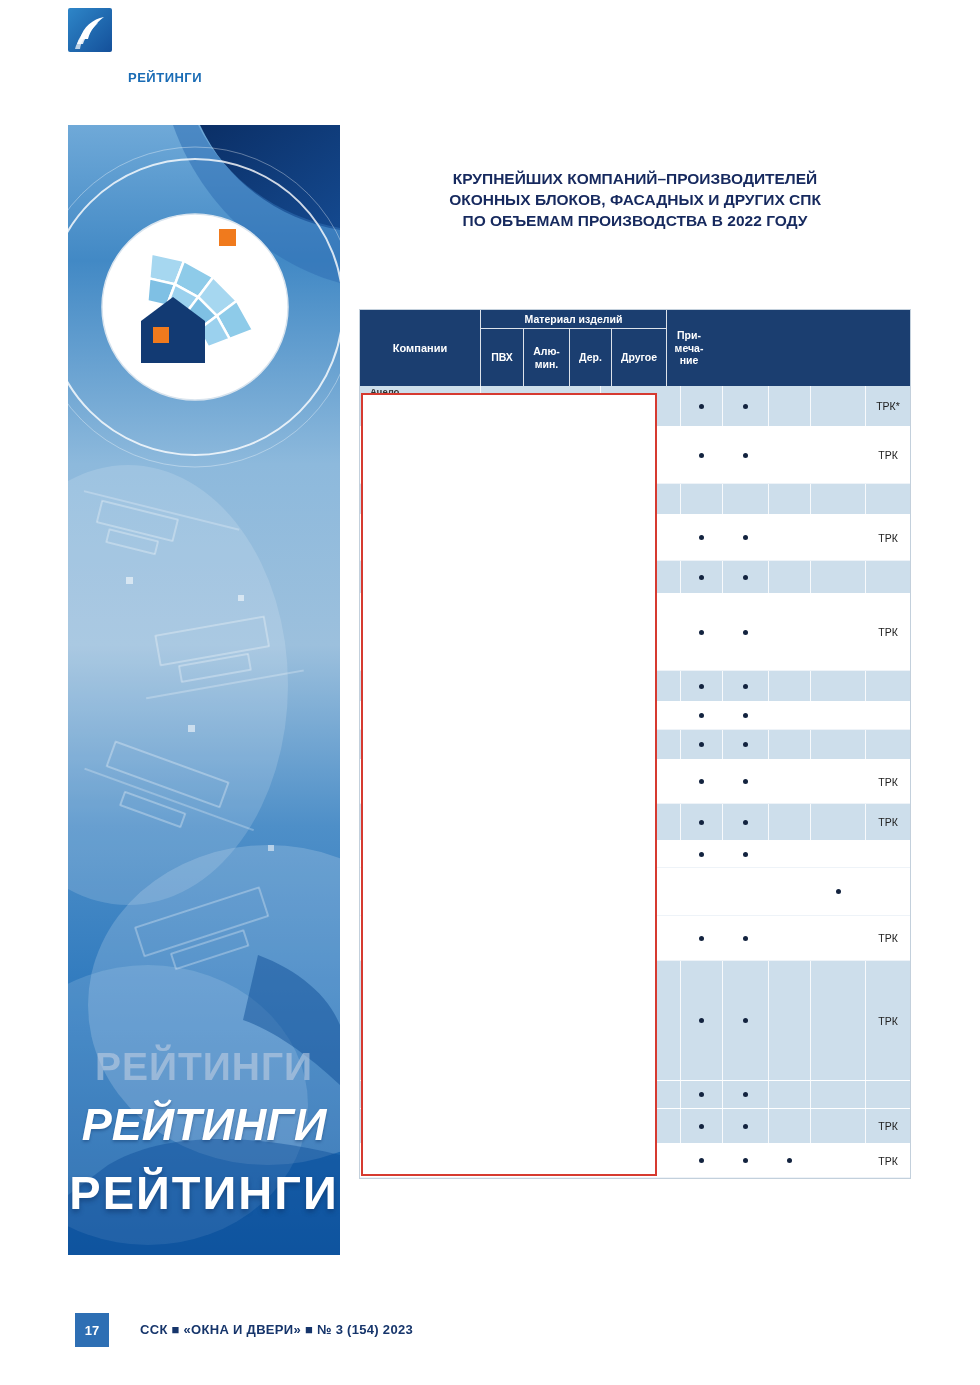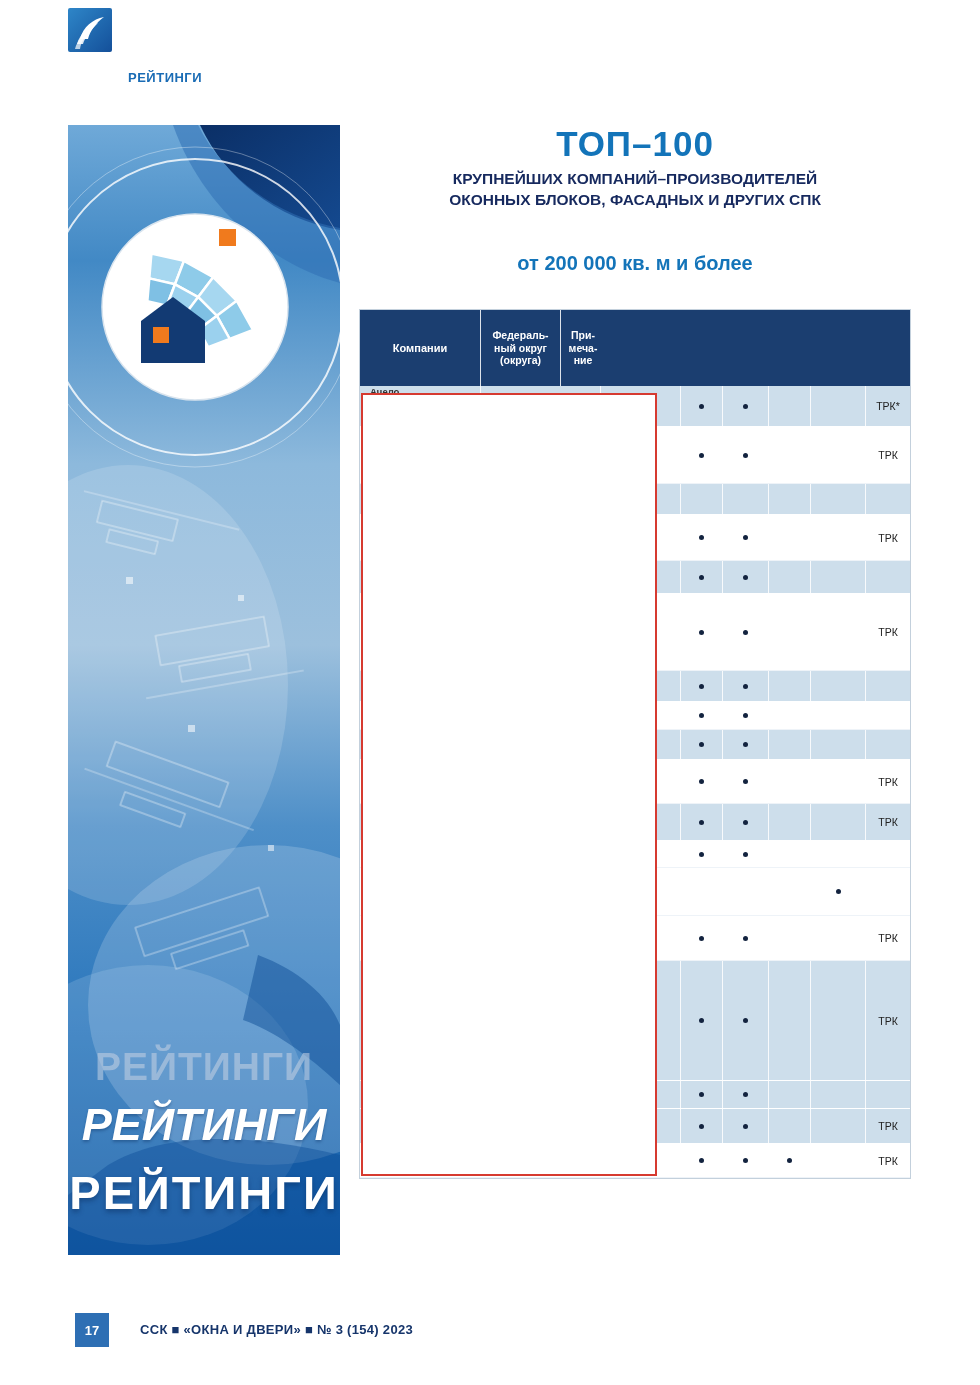--- a/index.html
+++ b/index.html
@@ -169,35 +169,41 @@
         <path d="M40,150 L40,108 L72,84 L104,108 L104,150 Z" fill="#123a73"></path>
         <rect x="52" y="114" width="16" height="16" fill="#f07a1d"></rect>
       </svg>
     </div>
 
     <div class="wm wm1">РЕЙТИНГИ</div>
     <div class="wm wm2">РЕЙТИНГИ</div>
     <div class="wm wm3">РЕЙТИНГИ</div>
   </div>
 
-  <div class="title">ТОП–100</div>
   <div class="subtitle">
     <div>КРУПНЕЙШИХ КОМПАНИЙ–ПРОИЗВОДИТЕЛЕЙ</div>
     <div>ОКОННЫХ БЛОКОВ, ФАСАДНЫХ И ДРУГИХ СПК</div>
+    <div>ПО ОБЪЕМАМ ПРОИЗВОДСТВА В 2022 ГОДУ</div>
   </div>
   <div class="heading">
-    <div>от 200 000 кв. м и более</div>
   </div>
 
   <div class="table">
     <div class="thead">
       <div class="hc first h-company">Компании</div>
-      <div class="hc h-district">Федераль-
-ный округ
-(округа)</div>
+      <div class="h-materials">
+        <div class="mat-top">Материал изделий</div>
+        <div class="mat-sub">
+          <div class="hc h-pvh">ПВХ</div>
+          <div class="hc h-alu">Алю-
+мин.</div>
+          <div class="hc h-der">Дер.</div>
+          <div class="hc h-other">Другое</div>
+        </div>
+      </div>
       <div class="hc h-note">При-
 меча-
 ние</div>
     </div>
     <div class="tbody">
       <div class="partial-text">Ачело</div>
       <div class="red-box"></div>
     <div class="trow blue" style="height: 41px;">
           <div class="tcell c0" style="flex: 0 0 120px;"></div>
           <div class="tcell c1" style="flex: 0 0 120px;"></div>

